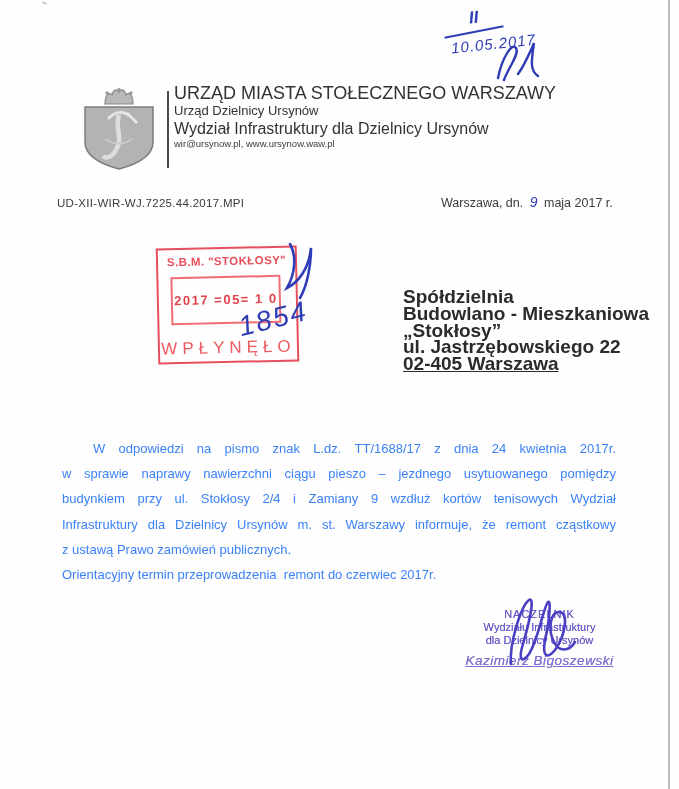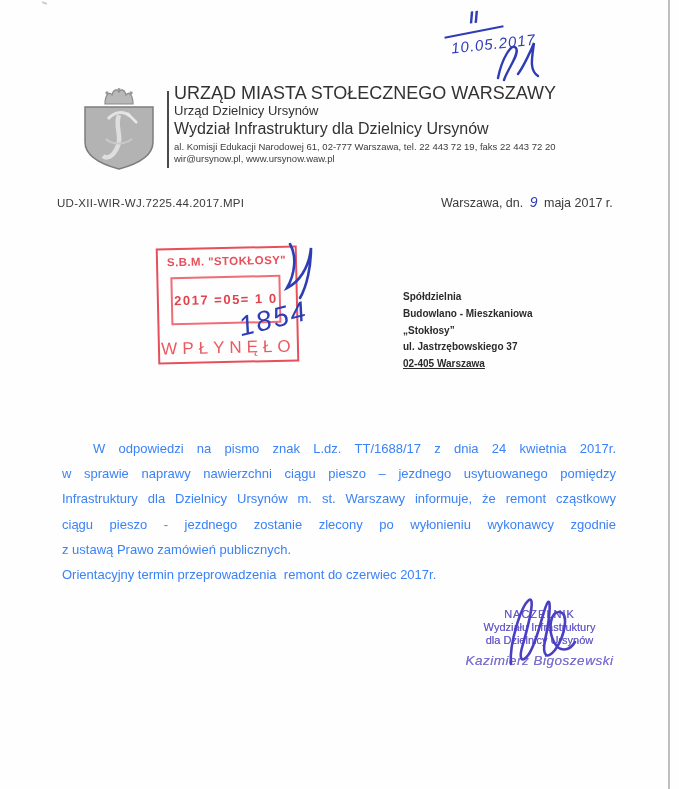--- a/index.html
+++ b/index.html
@@ -32,32 +32,32 @@
     left:157px;top:247px;width:137px;height:112px;
     border:2.5px solid #e6505c;transform:rotate(-1.3deg);
     color:#e6505c;
   }
   .stamp-org{margin-top:6px;text-align:center;font-size:11.5px;font-weight:bold;letter-spacing:.4px;white-space:nowrap;}
   .stamp-datebox{position:absolute;left:12px;top:27px;width:106px;height:44px;border:2px solid #ef6d76;}
   .stamp-date{position:absolute;left:0;top:14px;width:100%;text-align:center;font-size:13px;font-weight:bold;letter-spacing:1.5px;color:#e0444f;}
   .stamp-received{position:absolute;left:0;bottom:3px;width:100%;text-align:center;font-size:17px;letter-spacing:5px;color:#ea5a60;}
   .hw-number{left:238px;top:303px;font-size:28px;transform:rotate(-14deg);letter-spacing:2px;}
   
-  .recipient{left:403px;top:289px;font-size:10px;font-weight:bold;line-height:16.8px;color:#2b2b2b;}
+  .recipient{left:403px;top:289px;font-size:19px;font-weight:bold;line-height:16.8px;color:#2b2b2b;}
   .recipient .u{text-decoration:underline;}
   
   .body-block{left:62px;top:436px;width:554px;font-size:13px;line-height:25.2px;color:#3b82f6;}
   .bodyline{white-space:pre-wrap;}
   .jline{text-align:justify;text-align-last:justify;}
   .indent{text-indent:31px;}
   
   .sig-block{left:437px;top:608px;width:205px;text-align:center;color:#6459c6;text-shadow:0 0 .6px #8d85d8;}
   .sig-block .s1{font-size:11px;line-height:13px;letter-spacing:1px;}
   .sig-block .s2,.sig-block .s3{font-size:11px;line-height:13px;}
-  .sig-name{margin-top:6px;font-size:13.5px;font-style:italic;letter-spacing:.5px;color:#7b70cf;}
+  .sig-name{margin-top:6px;font-size:13.5px;font-style:italic;letter-spacing:.5px;color:#7b70cf;text-decoration:underline;}
   
   .scan-edge{left:668px;top:0;width:2px;height:789px;background:#b4b4b8;opacity:.85;}
   .speck{left:42px;top:2px;width:5px;height:2px;background:#c9c9cf;transform:rotate(20deg);}
 </style>
 </head>
 <body>
 
 <div class="page">
 
   <div class="abs scan-edge"></div>
@@ -79,21 +79,20 @@
     <path d="M30,32 C36,25 45,23 52,29" fill="none" stroke="#e3e3e3" stroke-width="3"></path>
     <path d="M41,28 C36,40 46,50 38,63 C34,70 29,72 25,69" fill="none" stroke="#dedede" stroke-width="4.5"></path>
     <path d="M49,26 L59,36" stroke="#e8e8e8" stroke-width="2.5"></path>
     <path d="M28,52 C34,58 46,58 54,52" fill="none" stroke="#c9c9c9" stroke-width="2"></path>
   </svg>
   <div class="abs hdr-divider"></div>
   <div class="abs hdr">
     <div class="l1">URZĄD MIASTA STOŁECZNEGO WARSZAWY</div>
     <div class="l2">Urząd Dzielnicy Ursynów</div>
     <div class="l3">Wydział Infrastruktury dla Dzielnicy Ursynów</div>
-    <div class="l4">al. Komisji Edukacji Narodowej 61, 02-777 Warszawa, tel. 22 443 72 19, faks 22 443 72 20</div>
     <div class="l5">wir@ursynow.pl, www.ursynow.waw.pl</div>
   </div>
 
   <div class="abs ref">UD-XII-WIR-WJ.7225.44.2017.MPI</div>
   <div class="abs dateline">
     <span>Warszawa, dn.</span>
     <span class="ink day">9</span>
     <span>maja 2017 r.</span>
   </div>
 
@@ -106,29 +105,29 @@
   </div>
   <svg class="abs" style="left:283px;top:240px;" width="34" height="62" viewBox="0 0 34 62">
     <path d="M7,4 C14,16 12,34 4,48 C16,42 26,28 28,8 C28,26 24,46 17,58" fill="none" stroke="#2e3cb5" stroke-width="2.6" stroke-linecap="round"></path>
   </svg>
   <div class="abs ink hw-number">1854</div>
 
   <div class="abs recipient">
     <div>Spółdzielnia</div>
     <div>Budowlano - Mieszkaniowa</div>
     <div>„Stokłosy”</div>
-    <div>ul. Jastrzębowskiego 37</div>
+    <div>ul. Jastrzębowskiego 22</div>
     <div class="u">02-405 Warszawa</div>
   </div>
 
   <div class="abs body-block">
     <div class="bodyline jline indent">W odpowiedzi na pismo znak L.dz. TT/1688/17 z dnia 24 kwietnia 2017r.</div>
     <div class="bodyline jline">w sprawie naprawy nawierzchni ciągu pieszo – jezdnego usytuowanego pomiędzy</div>
+    <div class="bodyline jline">budynkiem przy ul. Stokłosy 2/4 i Zamiany 9 wzdłuż kortów tenisowych Wydział</div>
     <div class="bodyline jline">Infrastruktury dla Dzielnicy Ursynów m. st. Warszawy informuje, że remont cząstkowy</div>
-    <div class="bodyline jline">ciągu pieszo - jezdnego zostanie zlecony po wyłonieniu wykonawcy zgodnie</div>
     <div class="bodyline">z ustawą Prawo zamówień publicznych.</div>
     <div class="bodyline">Orientacyjny termin przeprowadzenia  remont do czerwiec 2017r.</div>
   </div>
 
   <div class="abs sig-block">
     <div class="s1">NACZELNIK</div>
     <div class="s2">Wydziału Infrastruktury</div>
     <div class="s3">dla Dzielnicy Ursynów</div>
     <div class="sig-name">Kazimierz Bigoszewski</div>
   </div>

